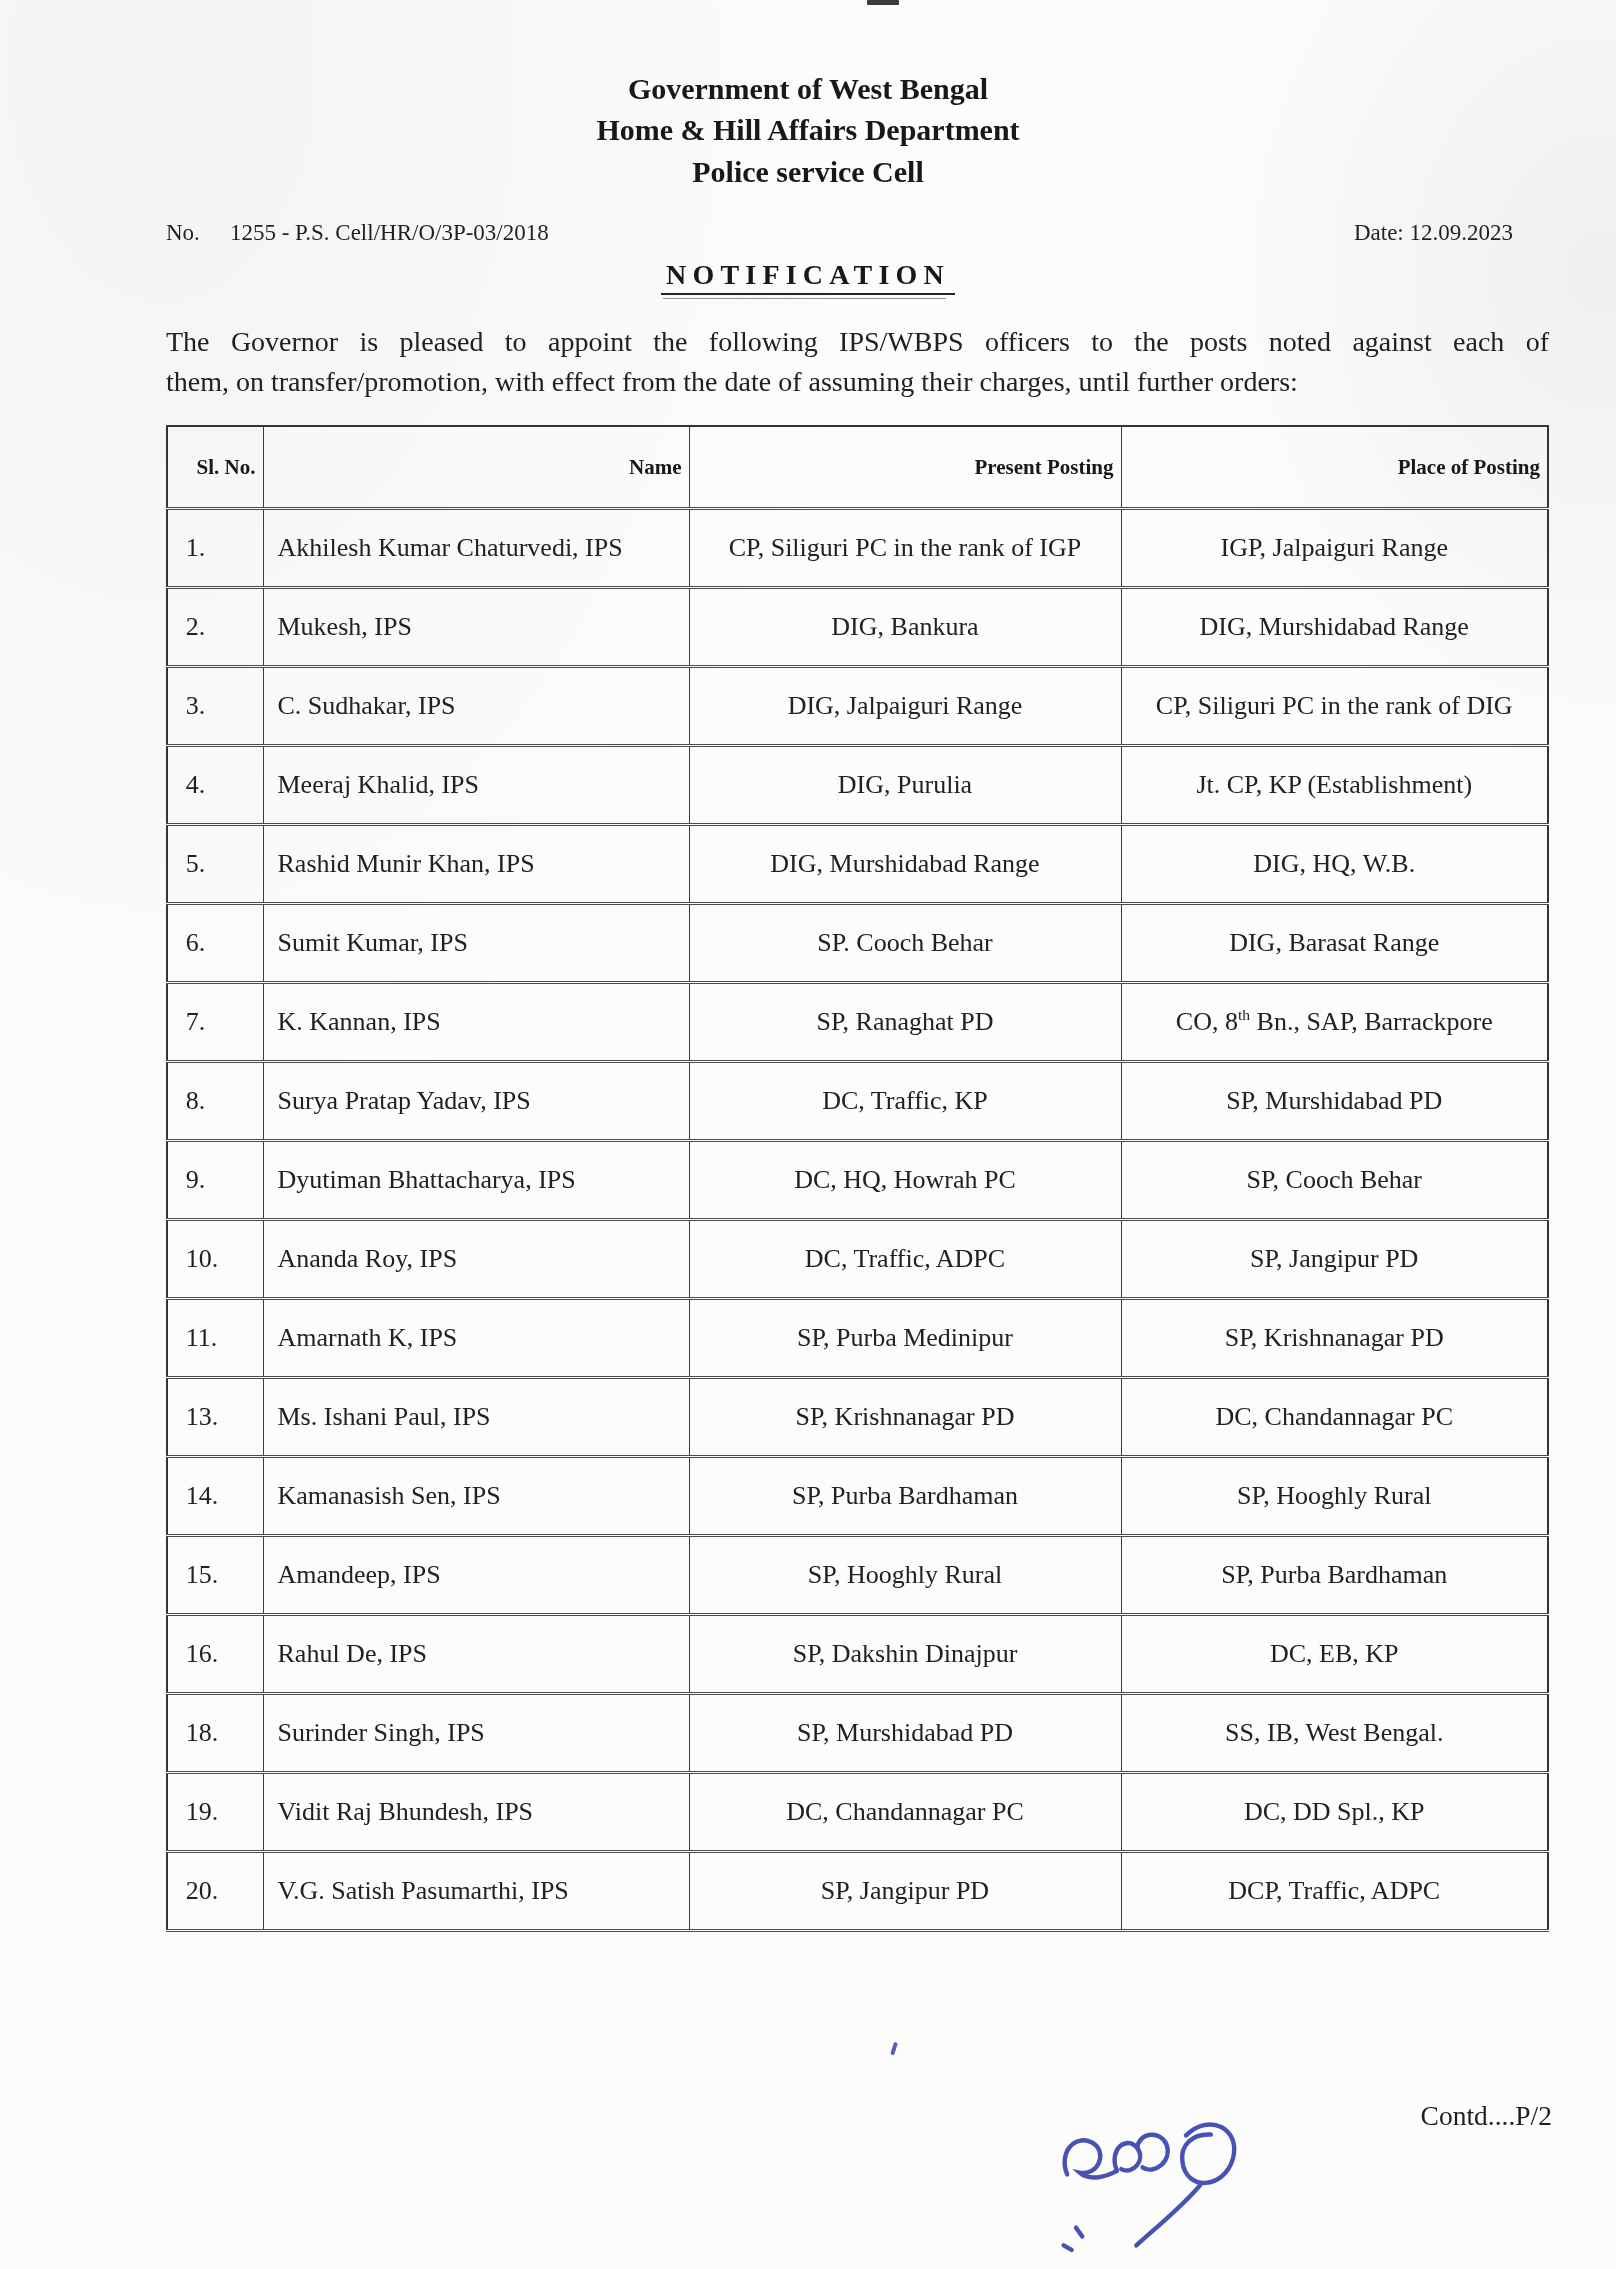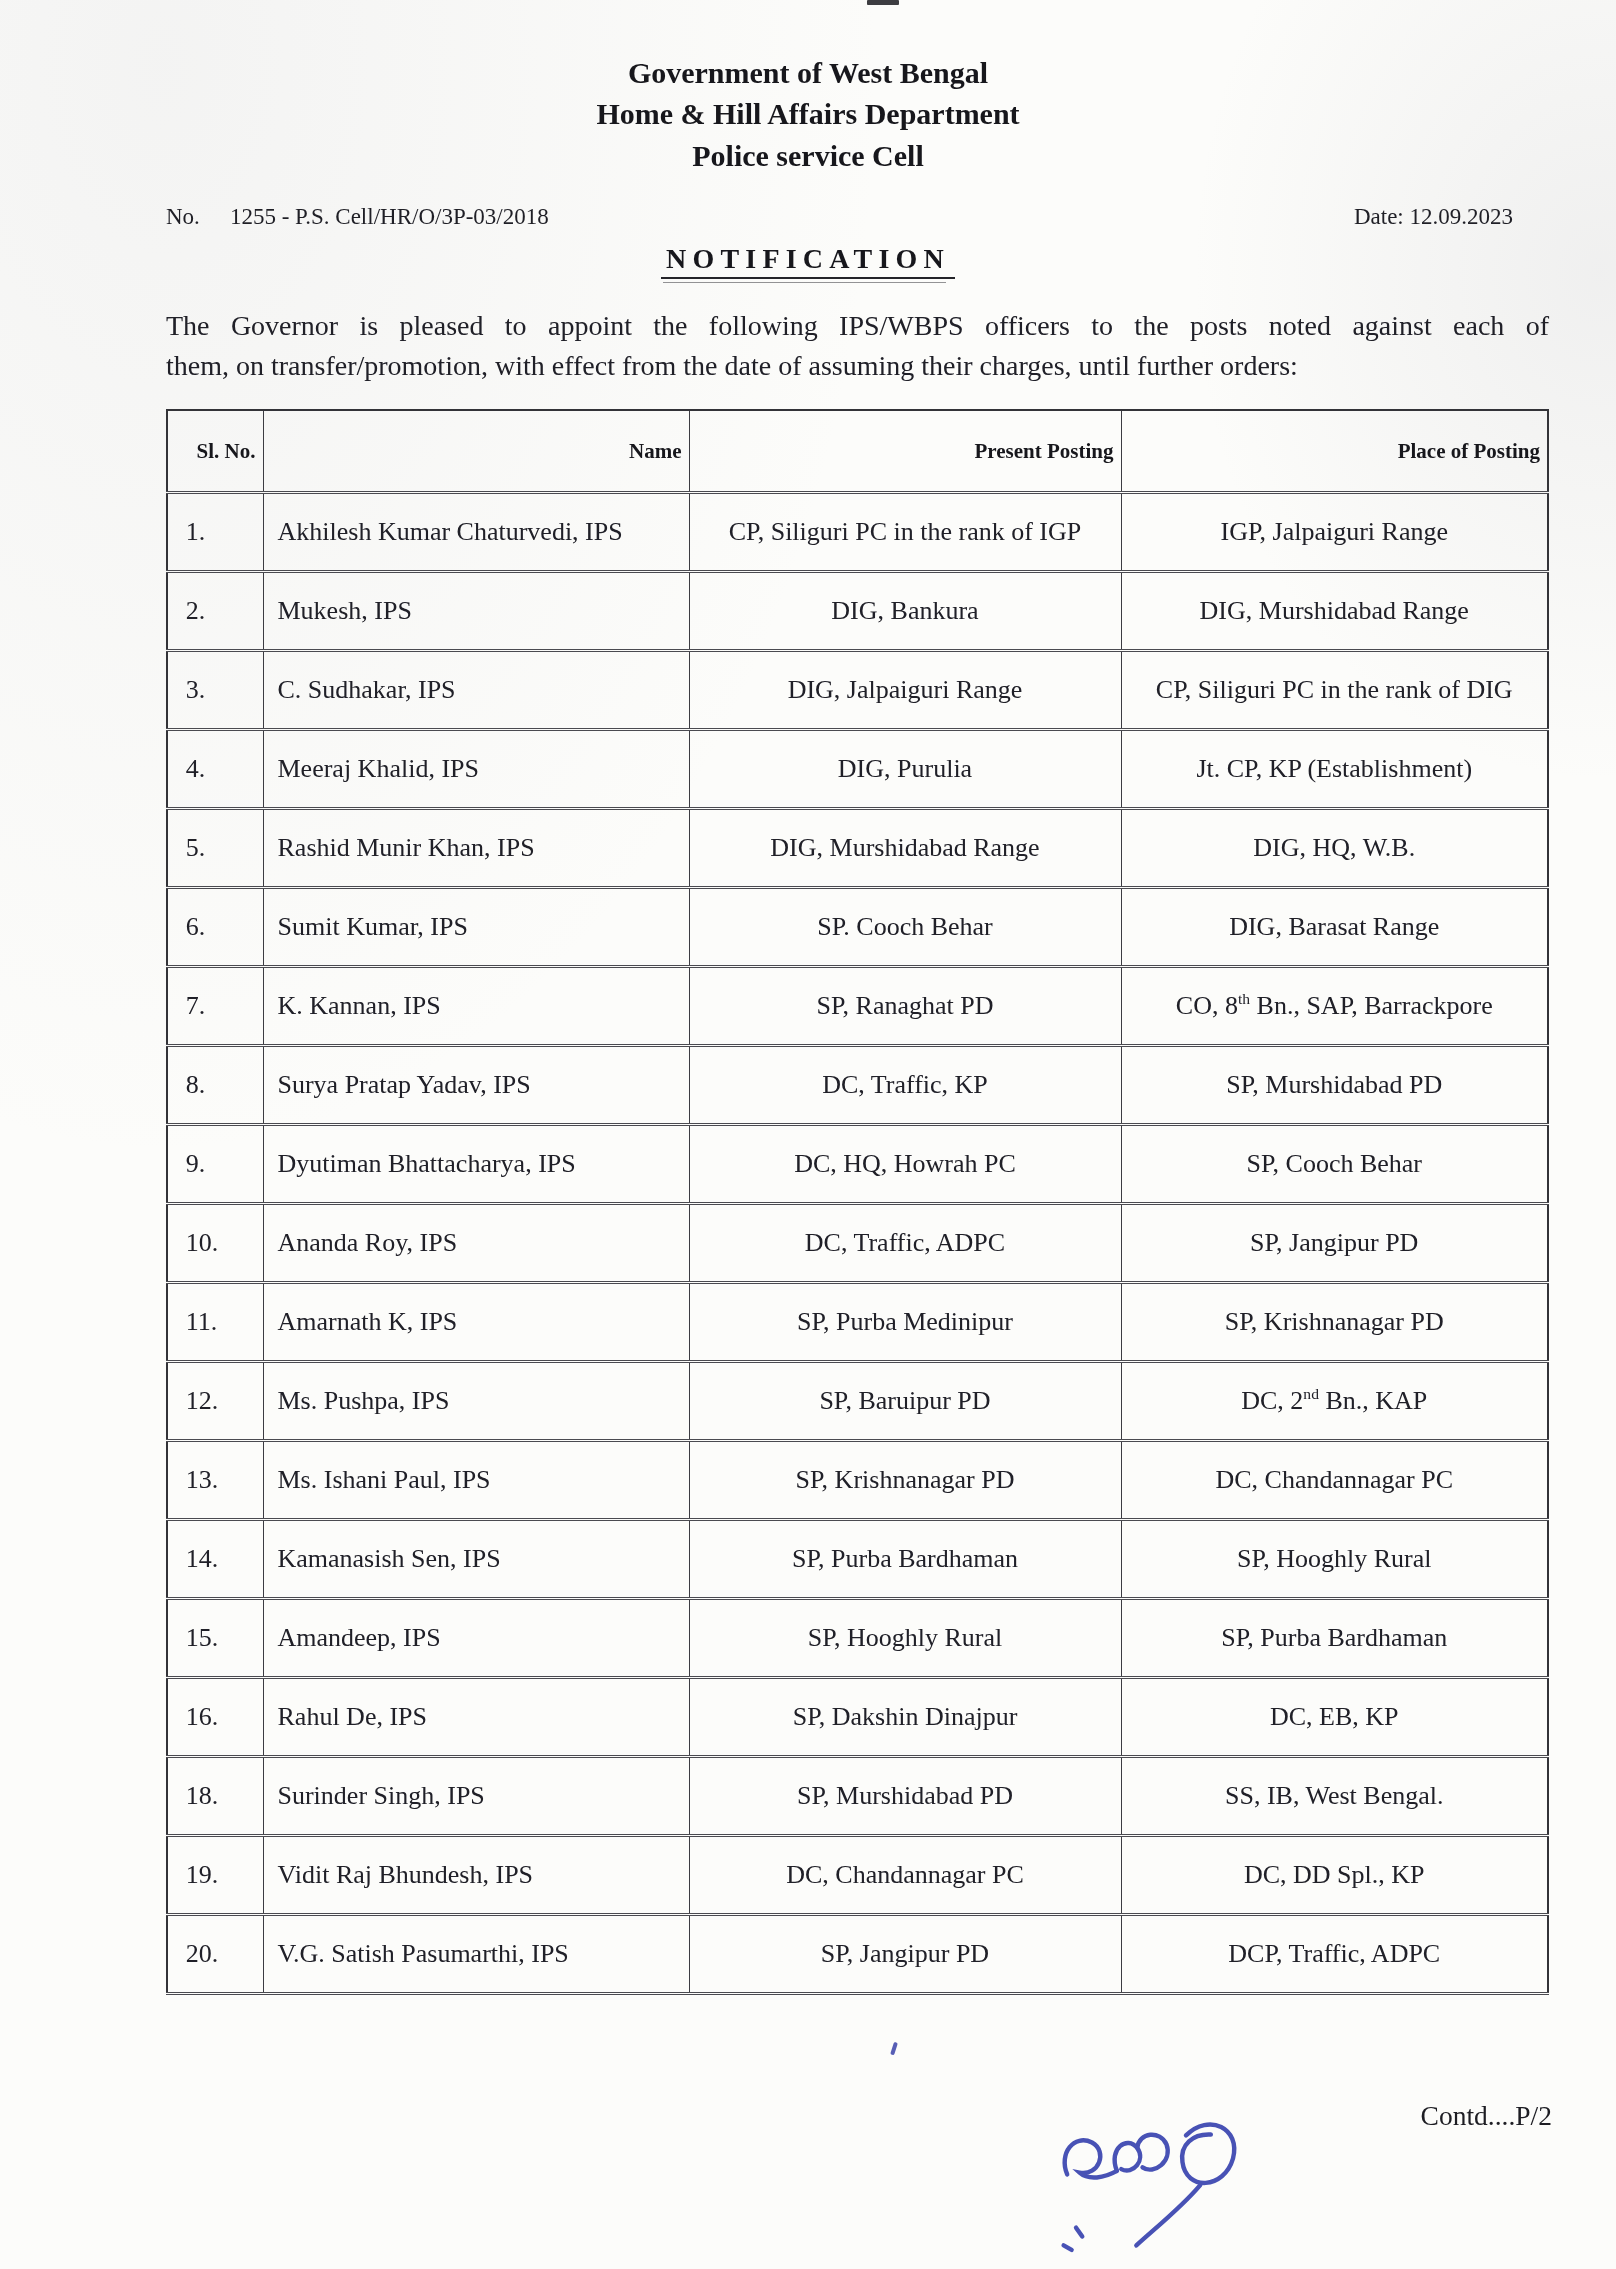--- a/index.html
+++ b/index.html
@@ -17,21 +17,21 @@
     overflow: hidden;
   }
   .scan-bar {
     position: absolute;
     left: 867px; top: 0;
     width: 32px; height: 5.3px;
     background: #3d3d41;
     border-radius: 0.9px;
   }
   .letterhead {
-    padding-top: 52px;
+    padding-top: 68px;
     text-align: center;
     font-weight: bold;
     font-size: 30px;
     line-height: 1.38;
     color: #17171c;
   }
   .meta-row {
     margin: 28px 69px 0 166px;
     display: flex;
     justify-content: space-between;
@@ -226,26 +226,20 @@
           <td class="c-present">DC, Traffic, ADPC</td>
           <td class="c-place">SP, Jangipur PD</td>
         </tr>
         <tr>
           <td class="c-sl">11.</td>
           <td class="c-name">Amarnath K, IPS</td>
           <td class="c-present">SP, Purba Medinipur</td>
           <td class="c-place">SP, Krishnanagar PD</td>
         </tr>
         <tr>
-          <td class="c-sl">12.</td>
-          <td class="c-name">Ms. Pushpa, IPS</td>
-          <td class="c-present">SP, Baruipur PD</td>
-          <td class="c-place">DC, 2<sup>nd</sup> Bn., KAP</td>
-        </tr>
-        <tr>
           <td class="c-sl">13.</td>
           <td class="c-name">Ms. Ishani Paul, IPS</td>
           <td class="c-present">SP, Krishnanagar PD</td>
           <td class="c-place">DC, Chandannagar PC</td>
         </tr>
         <tr>
           <td class="c-sl">14.</td>
           <td class="c-name">Kamanasish Sen, IPS</td>
           <td class="c-present">SP, Purba Bardhaman</td>
           <td class="c-place">SP, Hooghly Rural</td>

